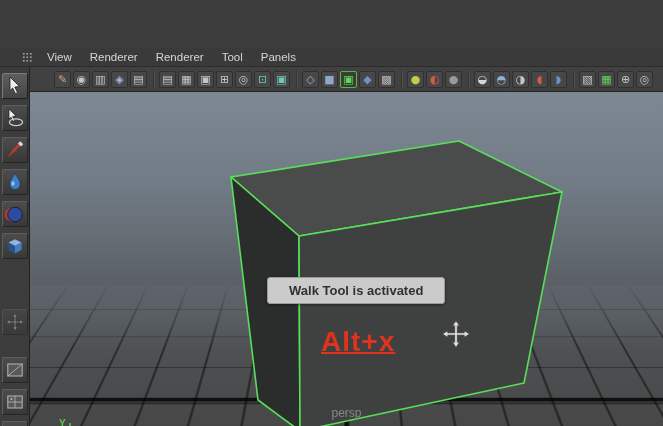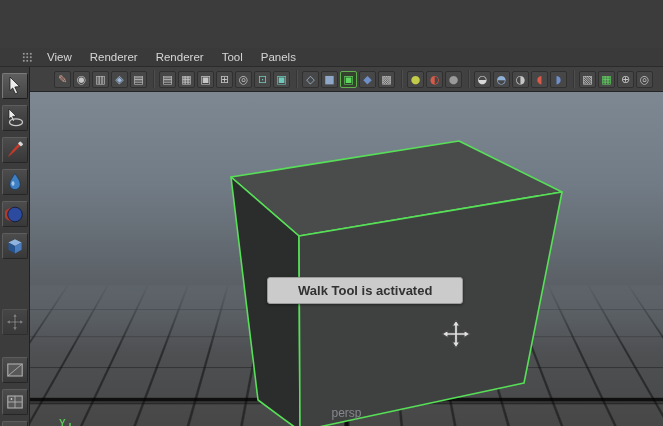--- a/index.html
+++ b/index.html
@@ -52,21 +52,21 @@
                        rgba(0,0,0,.8) calc(50% + 1.5px), transparent calc(50% + 1.5px)),
        linear-gradient(to bottom, transparent calc(28% - 2px), rgba(0,0,0,.8) calc(28% - 2px),
                        rgba(0,0,0,.8) calc(28% + 2px), transparent calc(28% + 2px)),
        repeating-linear-gradient(to right, rgba(8,8,8,.5) 0 1.5px, transparent 1.5px 40px),
        repeating-linear-gradient(to bottom, rgba(8,8,8,.5) 0 1.5px, transparent 1.5px 40px);}
   .horizon-fade{position:absolute;left:0;right:0;top:193px;height:64px;pointer-events:none;
      background:linear-gradient(180deg, rgba(94,100,106,.95), rgba(94,100,106,0));}
   .cube-svg{position:absolute;left:0;top:0;}
 
   .tooltip{position:absolute;left:237px;top:185px;background:var(--tooltipbg,#ccc);color:#323232;
-     font-size:13px;font-weight:bold;padding:5px 30px;border-radius:3px;border:1px solid #9b9b9b;
+     font-size:13px;font-weight:bold;padding:5px 21px;border-radius:3px;border:1px solid #9b9b9b;
      white-space:nowrap;box-shadow:0 1px 3px rgba(0,0,0,.45);text-align:center;}
   .hotkey{position:absolute;left:291px;top:234px;color:var(--hotkey,#e0331d);font-size:28px;
      font-weight:bold;text-decoration:underline;text-decoration-thickness:2px;letter-spacing:1px;}
   .move-cursor{position:absolute;left:410px;top:226px;width:32px;height:32px;}
   .walk-mode{position:absolute;left:88px;top:339px;display:flex;align-items:center;
      color:var(--walkgreen,#3f9f3f);font-size:10.5px;font-weight:bold;white-space:nowrap;}
   .walk-dashes{width:66px;border-top:2px dashed var(--walkgreen,#3f9f3f);margin-left:6px;opacity:.85;}
   .persp-label{position:absolute;left:50%;bottom:6px;transform:translateX(-50%);
      color:#84888c;font-size:12px;}
   .axis-gizmo{position:absolute;left:24px;top:322px;}
@@ -216,20 +216,21 @@
         <div class="horizon-fade"></div>
 
         <svg class="cube-svg" width="633" height="384" viewBox="0 0 633 384">
           <polygon points="201,85 429,49 532,100 269,144" fill="#4a4c4c" stroke="var(--sel,#57e057)" stroke-width="1.6" stroke-linejoin="round"></polygon>
           <polygon points="201,85 269,144 270,339 228,308" fill="#2b2d2d" stroke="var(--sel,#57e057)" stroke-width="1.6" stroke-linejoin="round"></polygon>
           <polygon points="269,144 532,100 494,291 270,339" fill="#3f4141" stroke="var(--sel,#57e057)" stroke-width="1.6" stroke-linejoin="round"></polygon>
         </svg>
 
         <div class="tooltip">Walk Tool is activated</div>
 
+        <div class="hotkey">Alt+x</div>
 
         <svg class="move-cursor" viewBox="0 0 30 30">
           <path d="M15 2 L18.5 7.5 L16.3 7.5 L16.3 13.7 L22.5 13.7 L22.5 11.5 L28 15 L22.5 18.5
                    L22.5 16.3 L16.3 16.3 L16.3 22.5 L18.5 22.5 L15 28 L11.5 22.5 L13.7 22.5
                    L13.7 16.3 L7.5 16.3 L7.5 18.5 L2 15 L7.5 11.5 L7.5 13.7 L13.7 13.7 L13.7 7.5
                    L11.5 7.5 Z" fill="#e2e2e2" stroke="#4a4a4a" stroke-width="1"></path>
         </svg>
 
 
         <svg class="axis-gizmo" width="54" height="40" viewBox="0 0 54 40">

